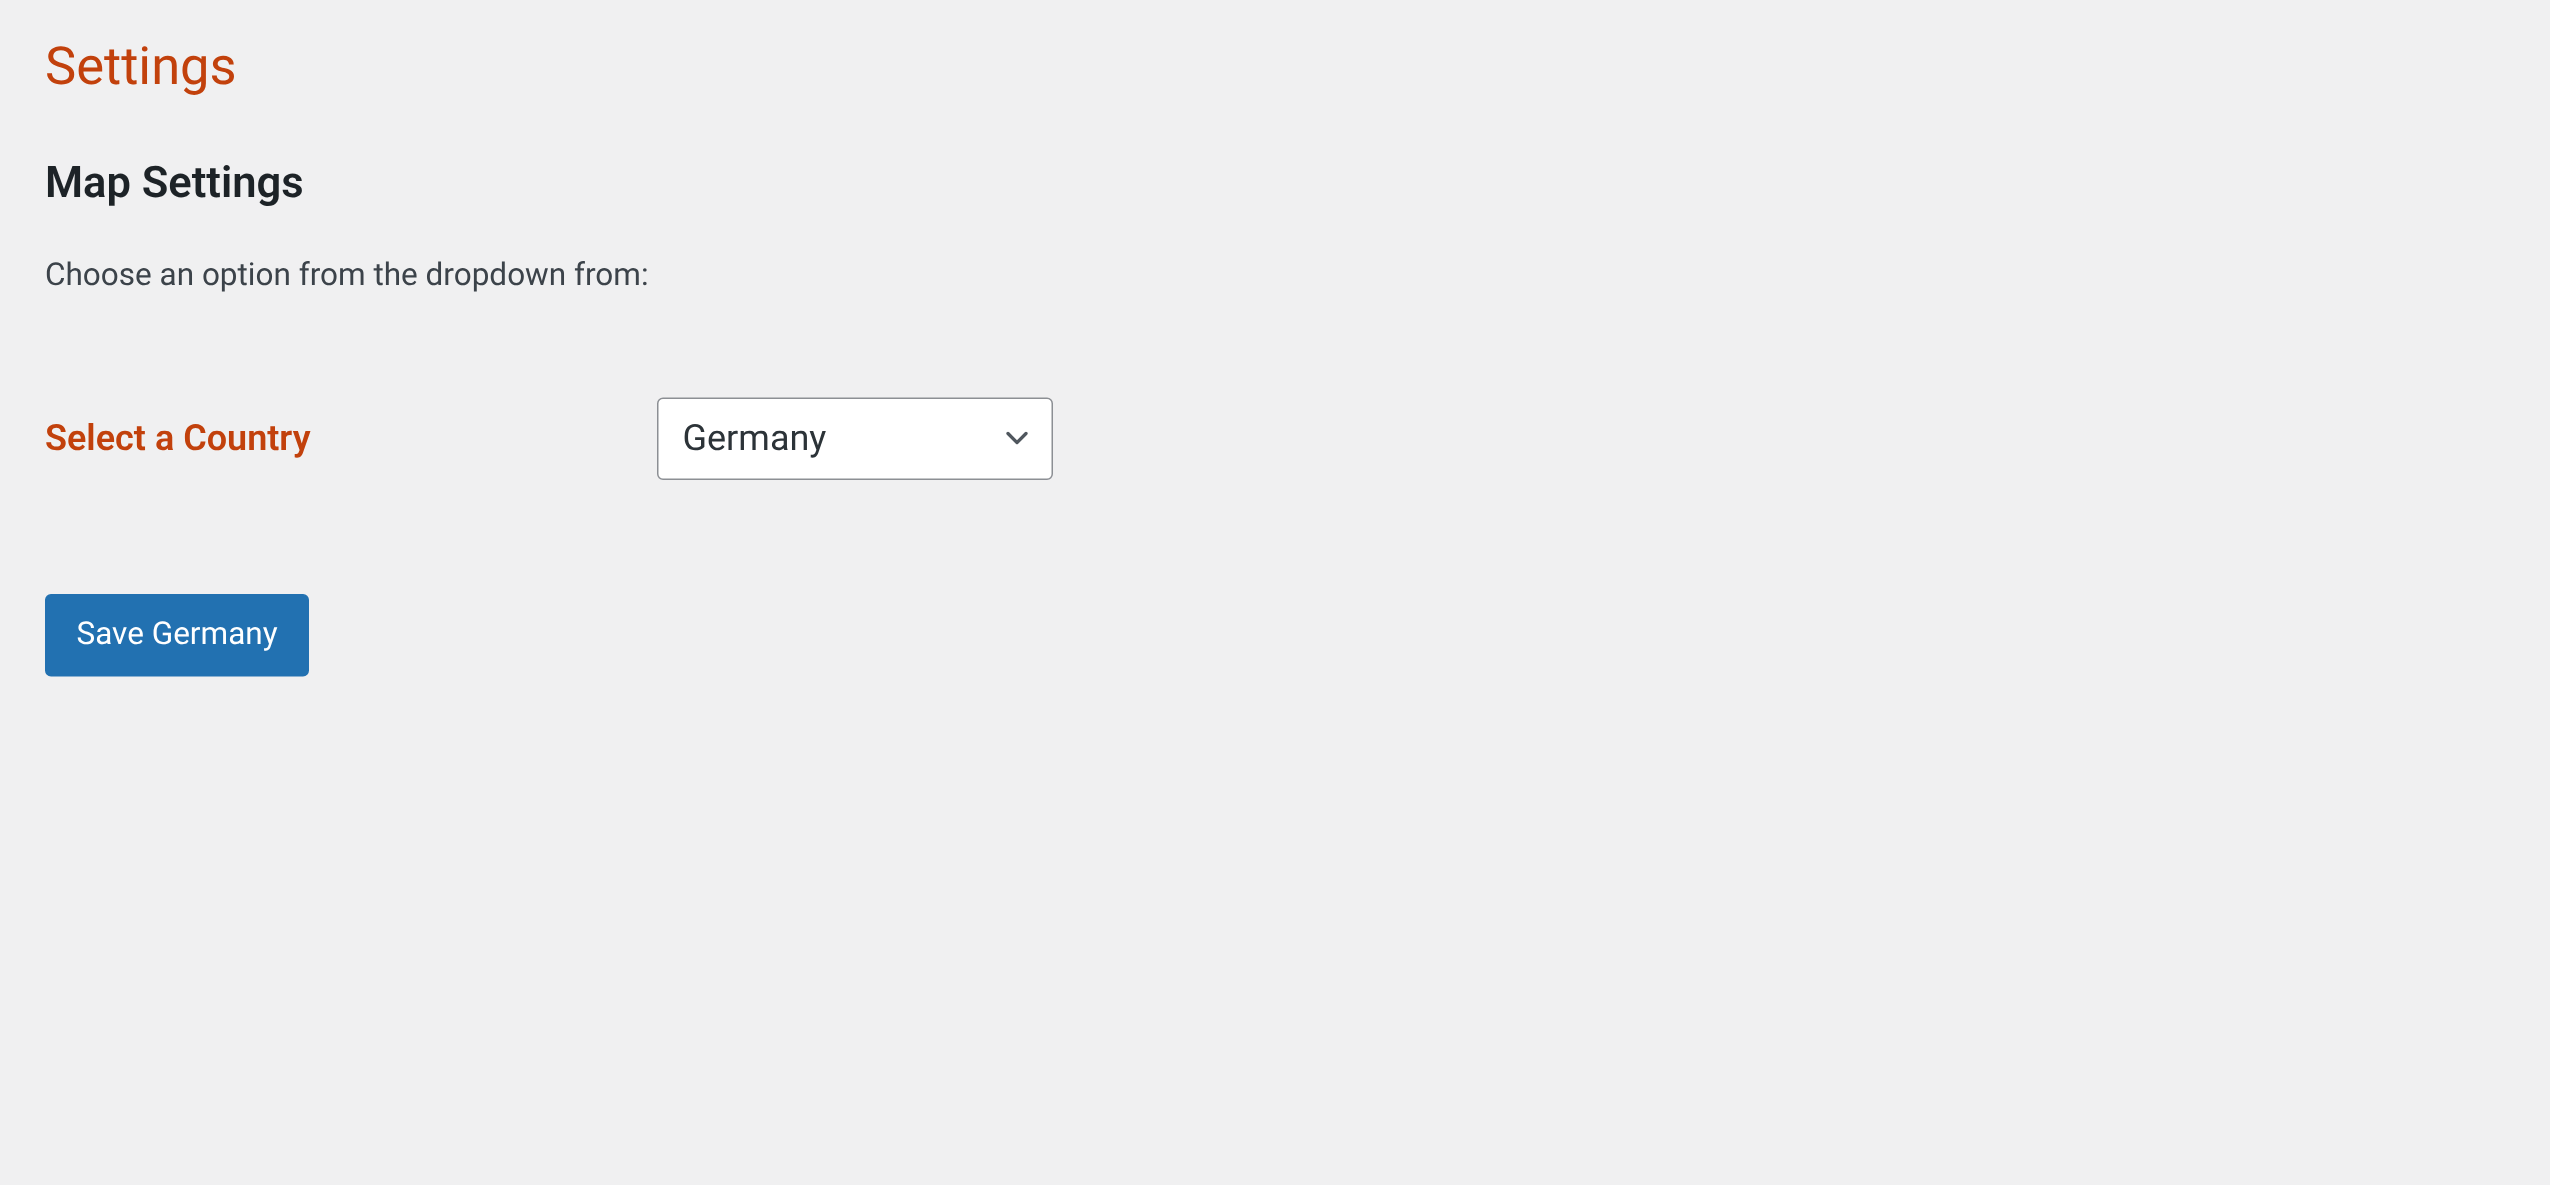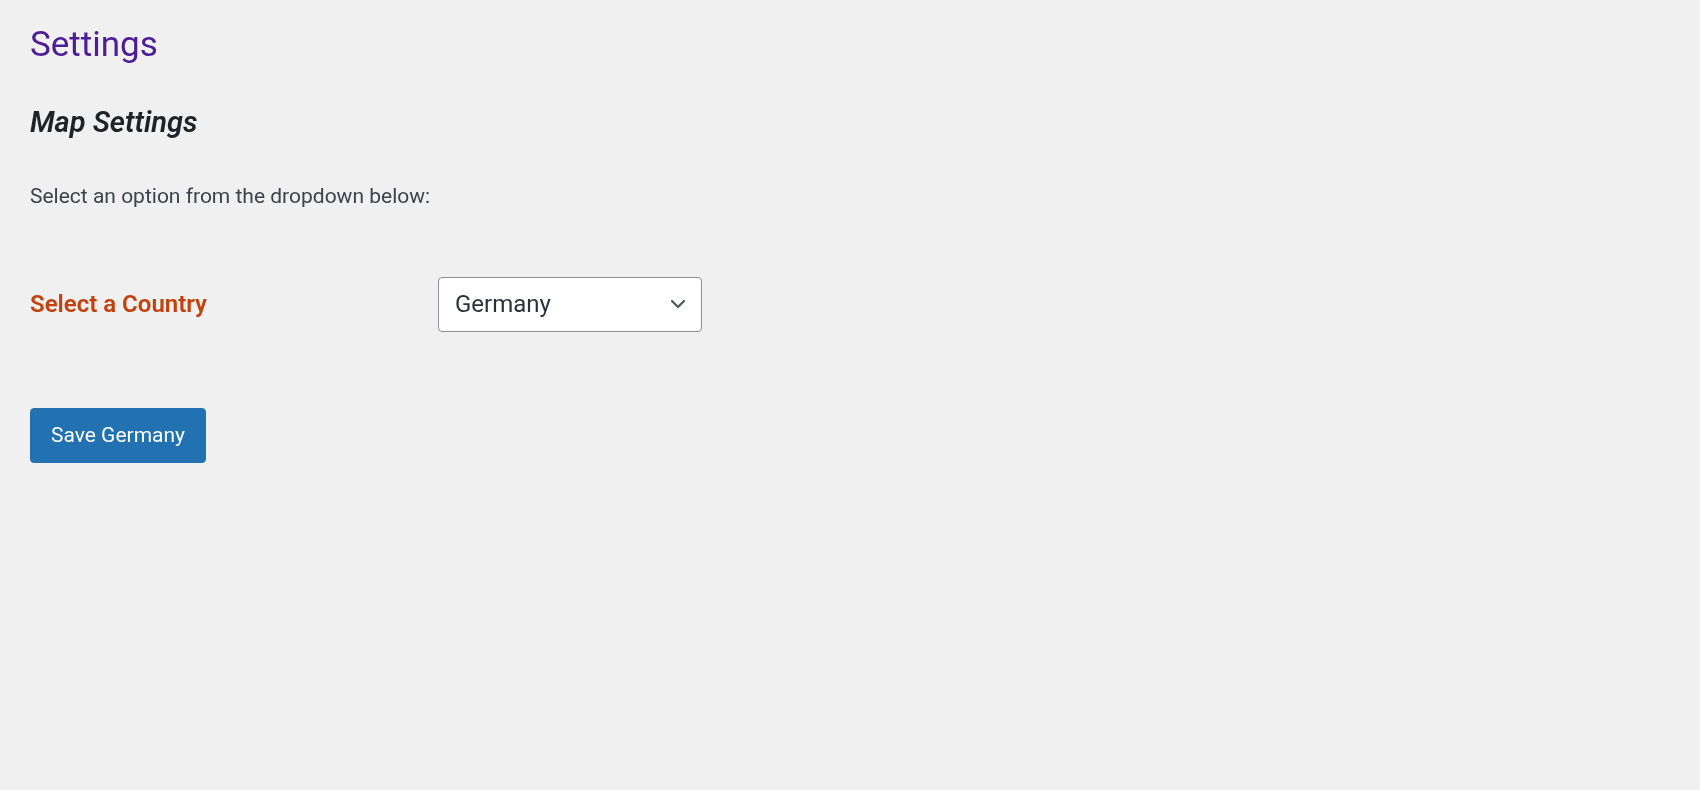--- a/index.html
+++ b/index.html
@@ -11,31 +11,30 @@
       font-family: -apple-system, BlinkMacSystemFont, "Segoe UI", Roboto, Helvetica, Arial, sans-serif;
       background-color: #f0f0f1;
       padding: 22px 30px;
       width: 1700px;
       height: 790px;
       color: #1d2327;
     }
     h1.page-title {
       font-size: 35px;
       font-weight: 400;
-      color: #4c1d95;
+      color: #c2410c;
       margin-bottom: 36px;
       line-height: 1.3;
     }
     h2.section-title {
       font-size: 29px;
       font-weight: 600;
       color: #1d2327;
-      margin-bottom: 40px;
+      margin-bottom: 28px;
       line-height: 1.3;
-      font-style: italic;
     }
     p.description {
       font-size: 21px;
       font-weight: 400;
       color: #3c434a;
       margin-bottom: 64px;
       line-height: 1.5;
     }
     .form-table {
       width: 100%;
@@ -100,21 +99,21 @@
       line-height: 1.2;
     }
   </style>
 </head>
 <body>
 
 <h1 class="page-title">Settings</h1>
 
 <h2 class="section-title">Map Settings</h2>
 
-<p class="description">Select an option from the dropdown below:</p>
+<p class="description">Choose an option from the dropdown from:</p>
 
 <table class="form-table">
   <tbody>
       <tr>
     <td class="label-cell">
       <label class="field-label">Select a Country</label>
     </td>
     <td class="input-cell">
       <div class="select-wrapper">
         <select class="country-select">

